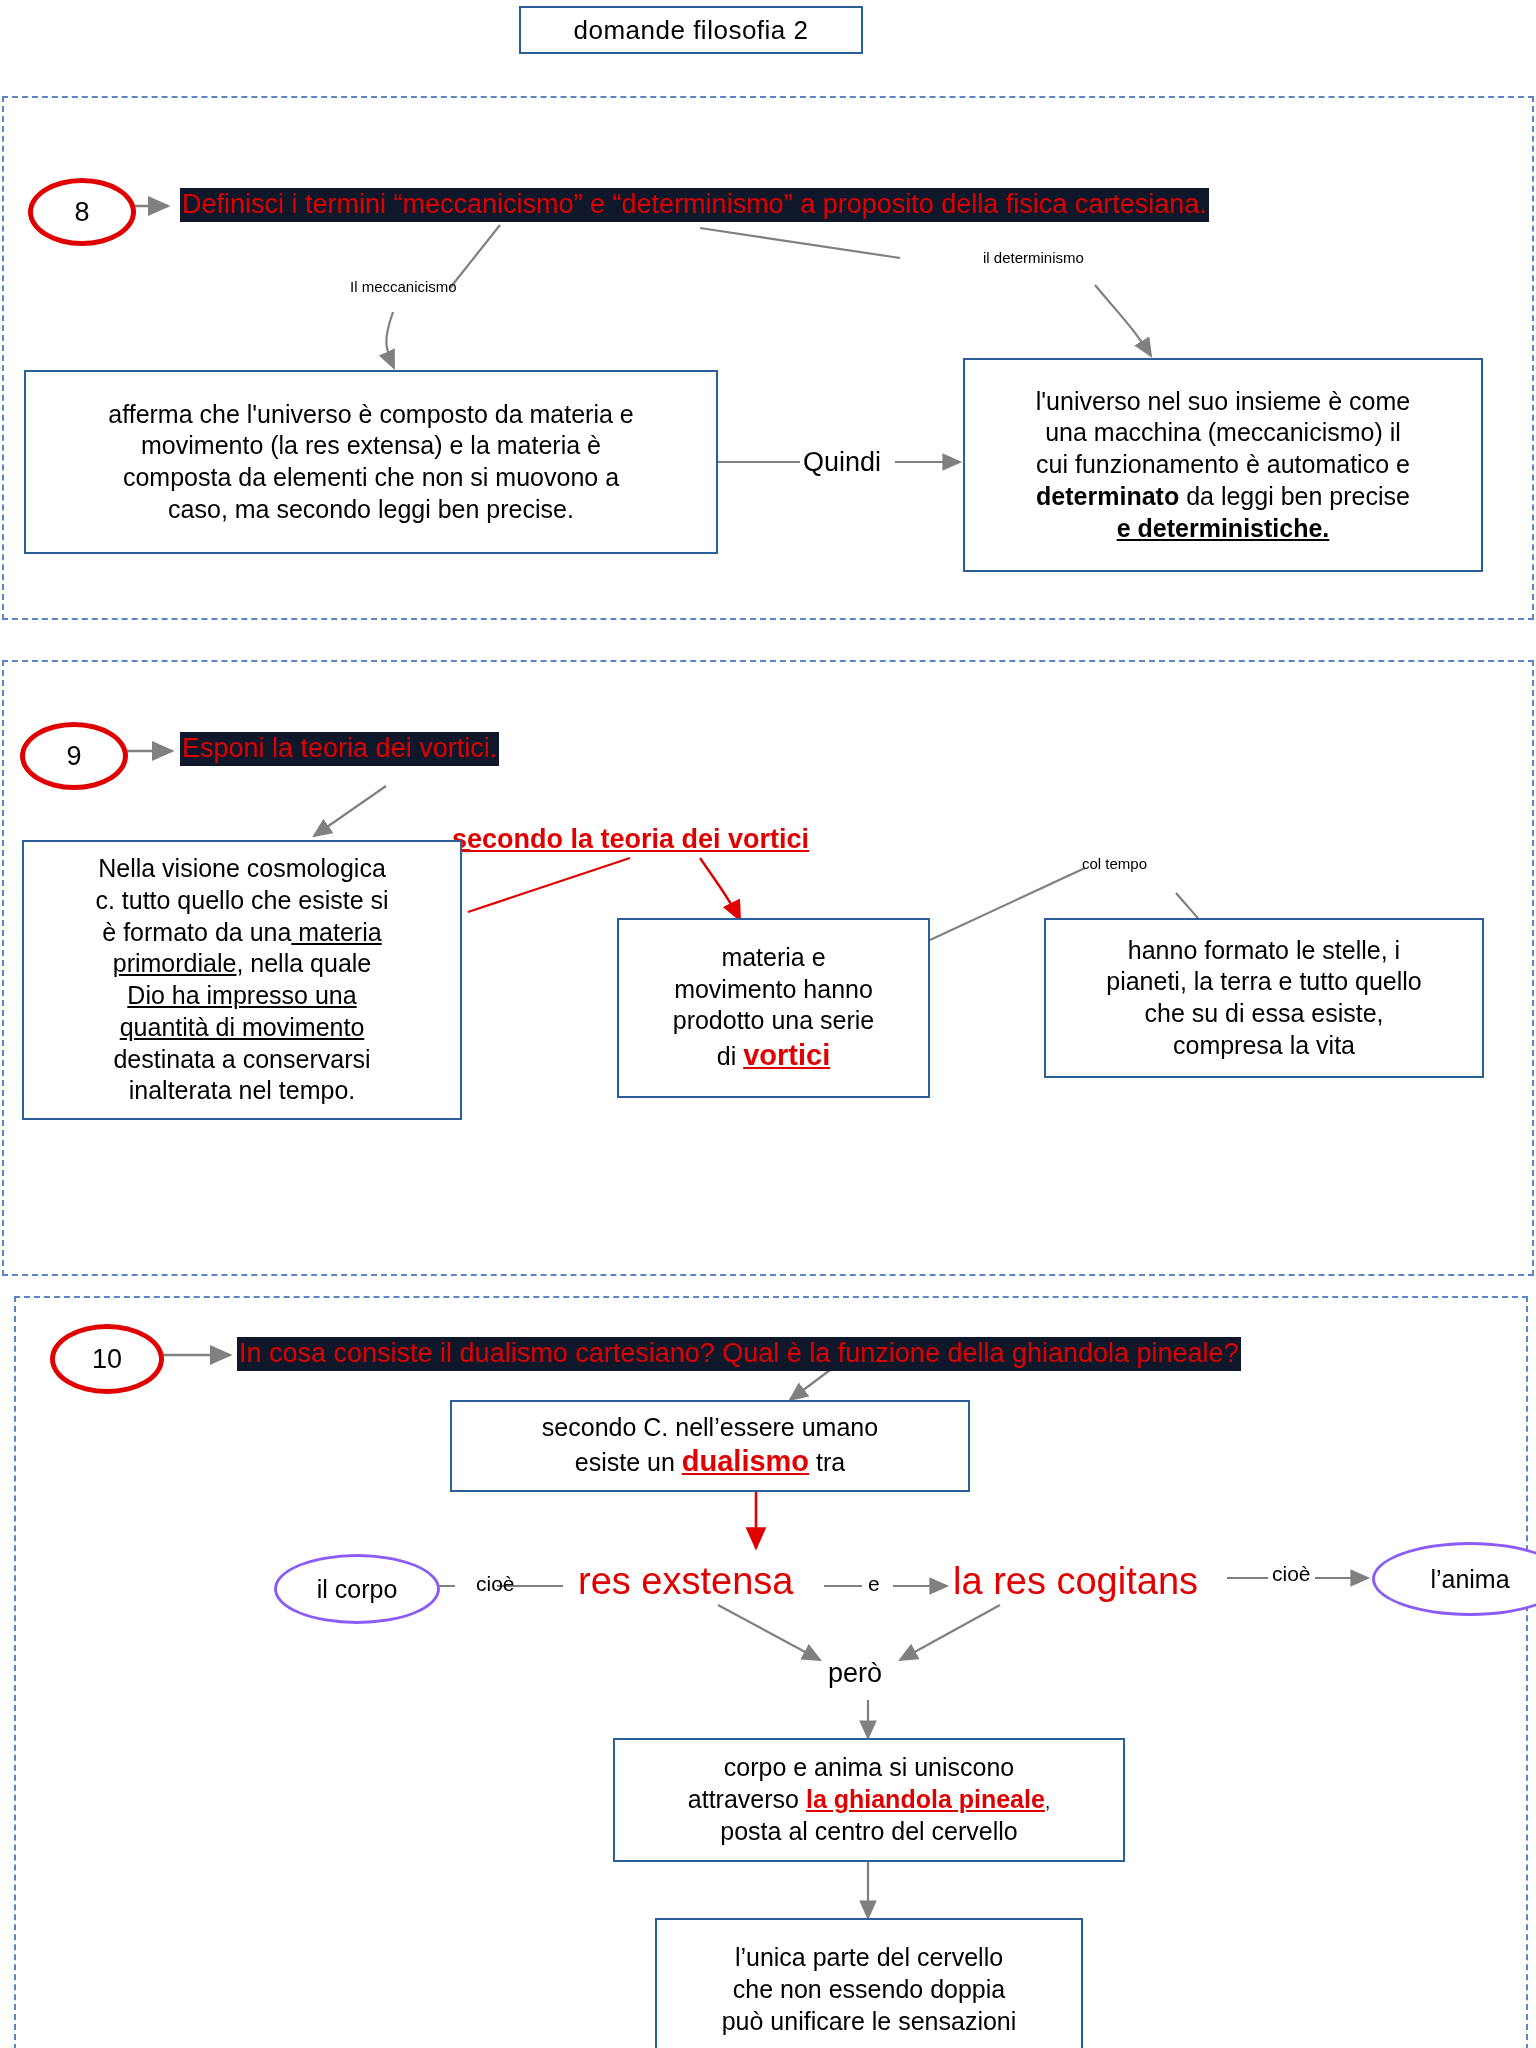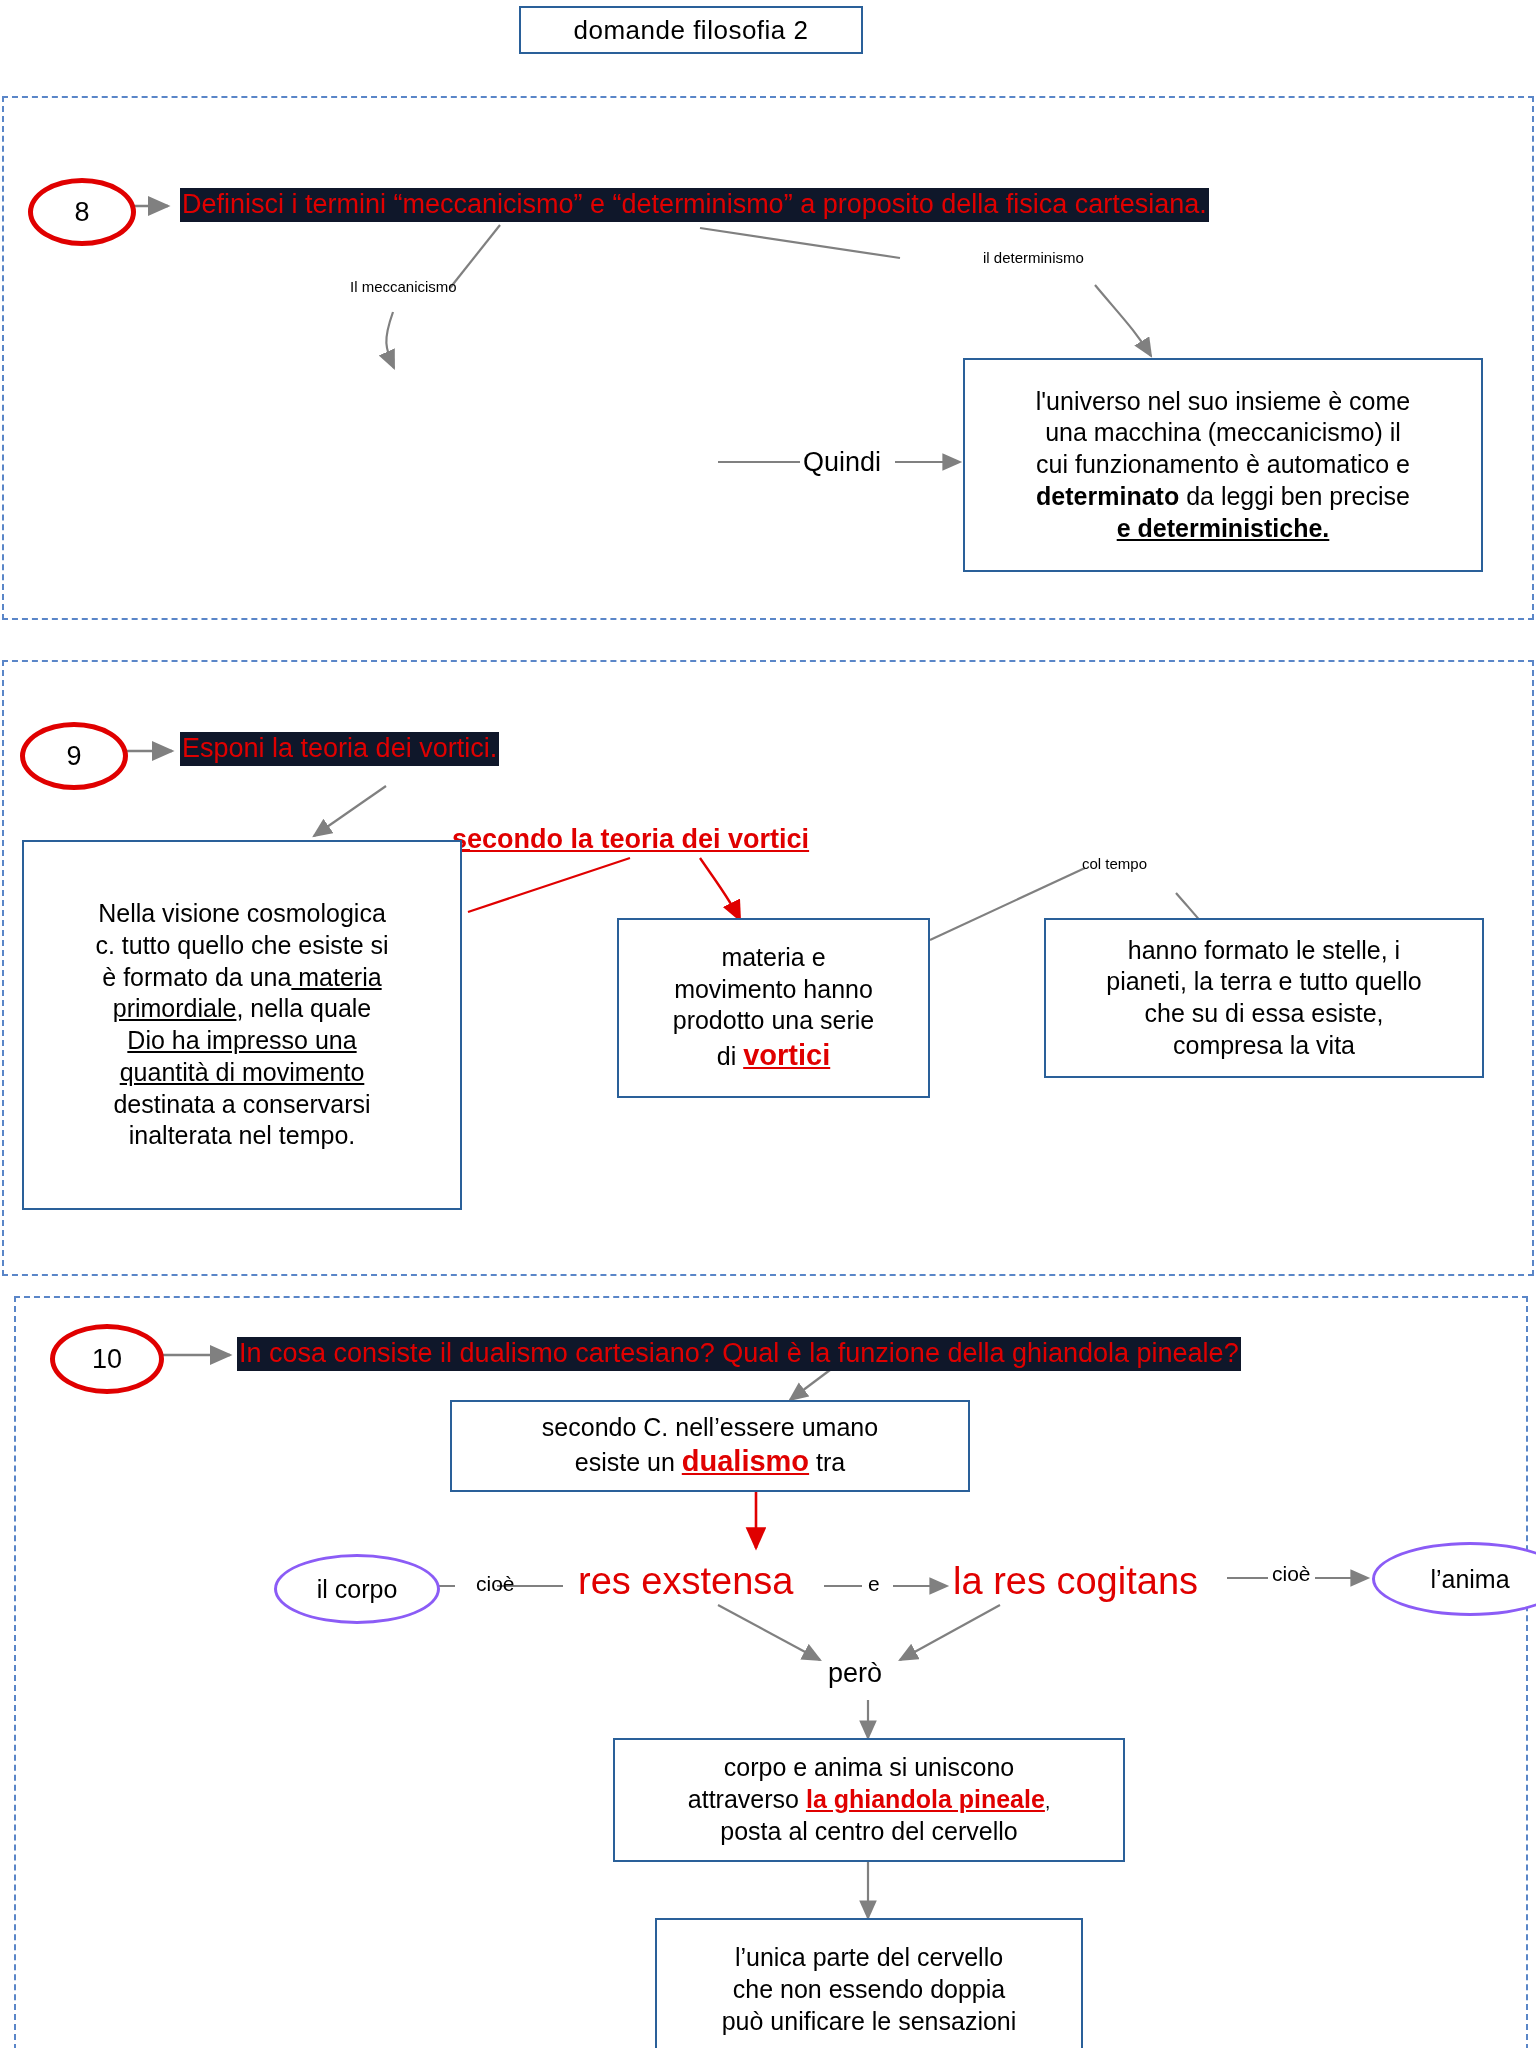--- a/index.html
+++ b/index.html
@@ -214,20 +214,28 @@
   </div>
 
   <div class="conn-label" style="left:350px; top:278px;">
     <span>Il meccanicismo</span>
   </div>
 
   <div class="conn-label" style="left:983px; top:249px;">
     <span>il determinismo</span>
   </div>
 
+  <div class="box" style="left:24px; top:370px; width:694px; height:184px;">
+    <div class="inner">
+      <div>afferma che l'universo è composto da materia e</div>
+      <div>movimento (la res extensa) e la materia è</div>
+      <div>composta da elementi che non si muovono a</div>
+      <div>caso, ma secondo leggi ben precise.</div>
+    </div>
+  </div>
 
   <div class="conn-label lg" style="left:803px; top:447px;">
     <span>Quindi</span>
   </div>
 
   <div class="box" style="left:963px; top:358px; width:520px; height:214px;">
     <div class="inner">
       <div>l'universo nel suo insieme è come</div>
       <div>una macchina (meccanicismo) il</div>
       <div>cui funzionamento è automatico e</div>
@@ -251,21 +259,21 @@
   </div>
 
   <div class="red-label" style="left:452px; top:824px;">
     <span>secondo  la  teoria  dei  vortici</span>
   </div>
 
   <div class="conn-label" style="left:1082px; top:855px;">
     <span>col tempo</span>
   </div>
 
-  <div class="box" style="left:22px; top:840px; width:440px; height:370px;">
+  <div class="box" style="left:22px; top:840px; width:440px; height:280px;">
     <div class="inner">
       <div>Nella visione cosmologica</div>
       <div>c. tutto  quello  che esiste si</div>
       <div>
         <span>è formato da una</span><span class="u"> materia </span>
       </div>
       <div>
         <span class="u"> primordiale</span><span>, nella  quale</span>
       </div>
       <div>

